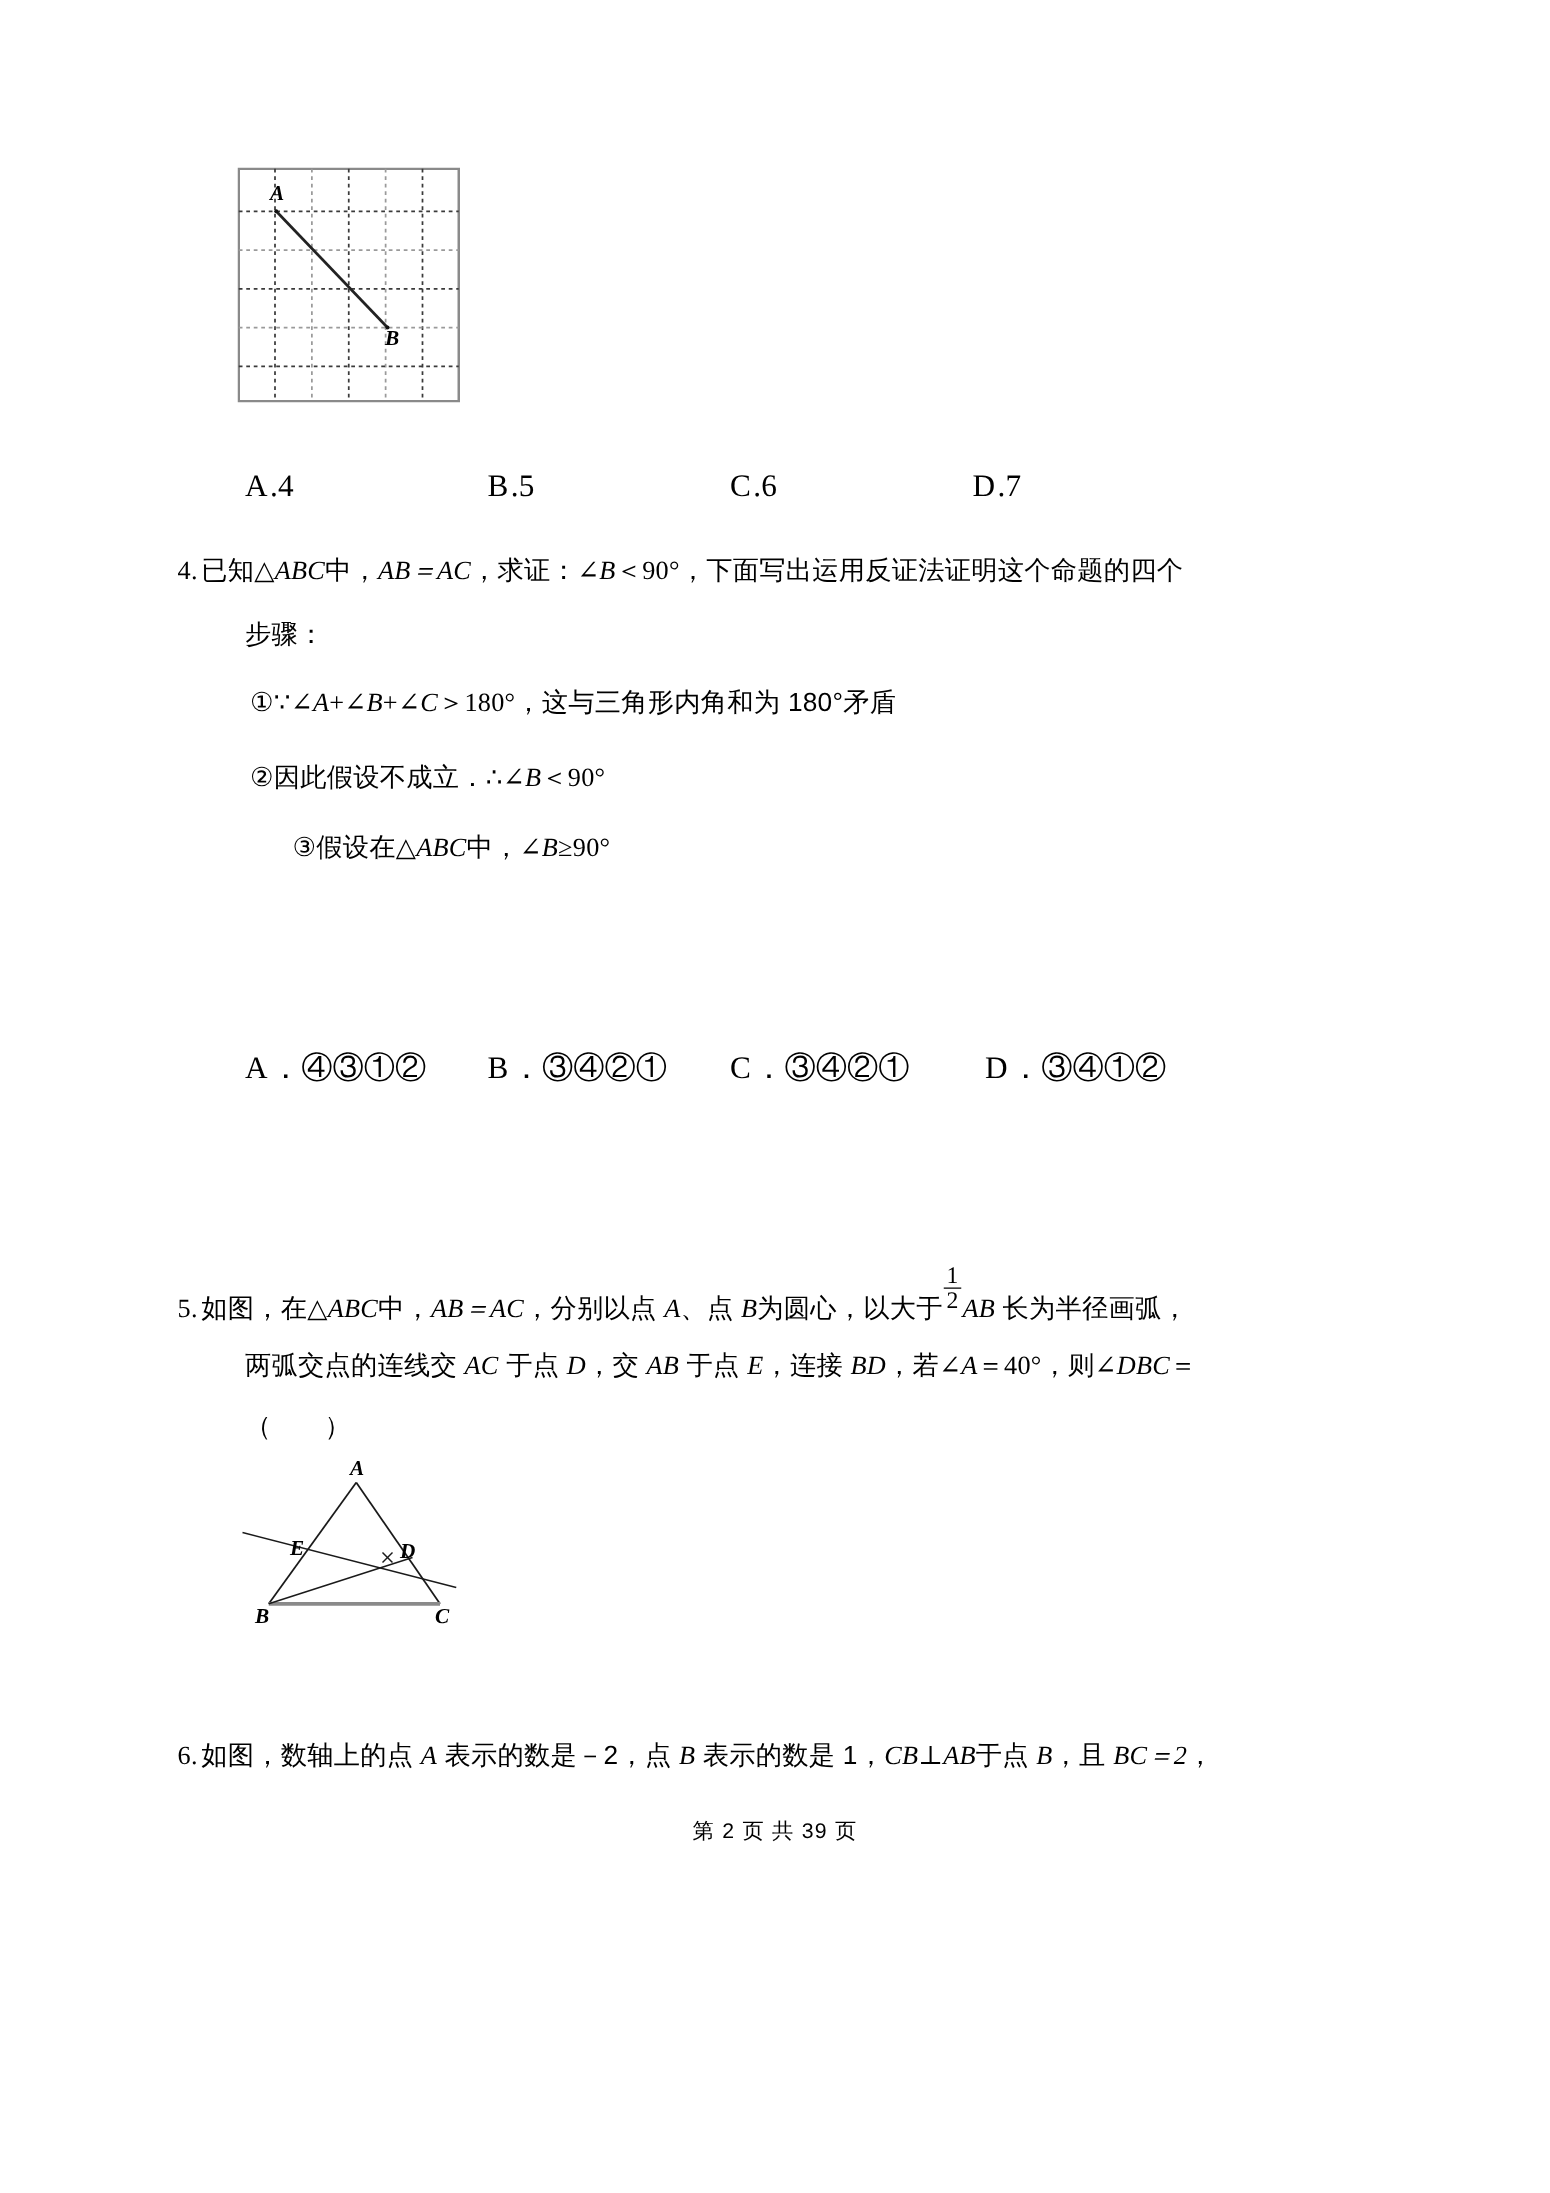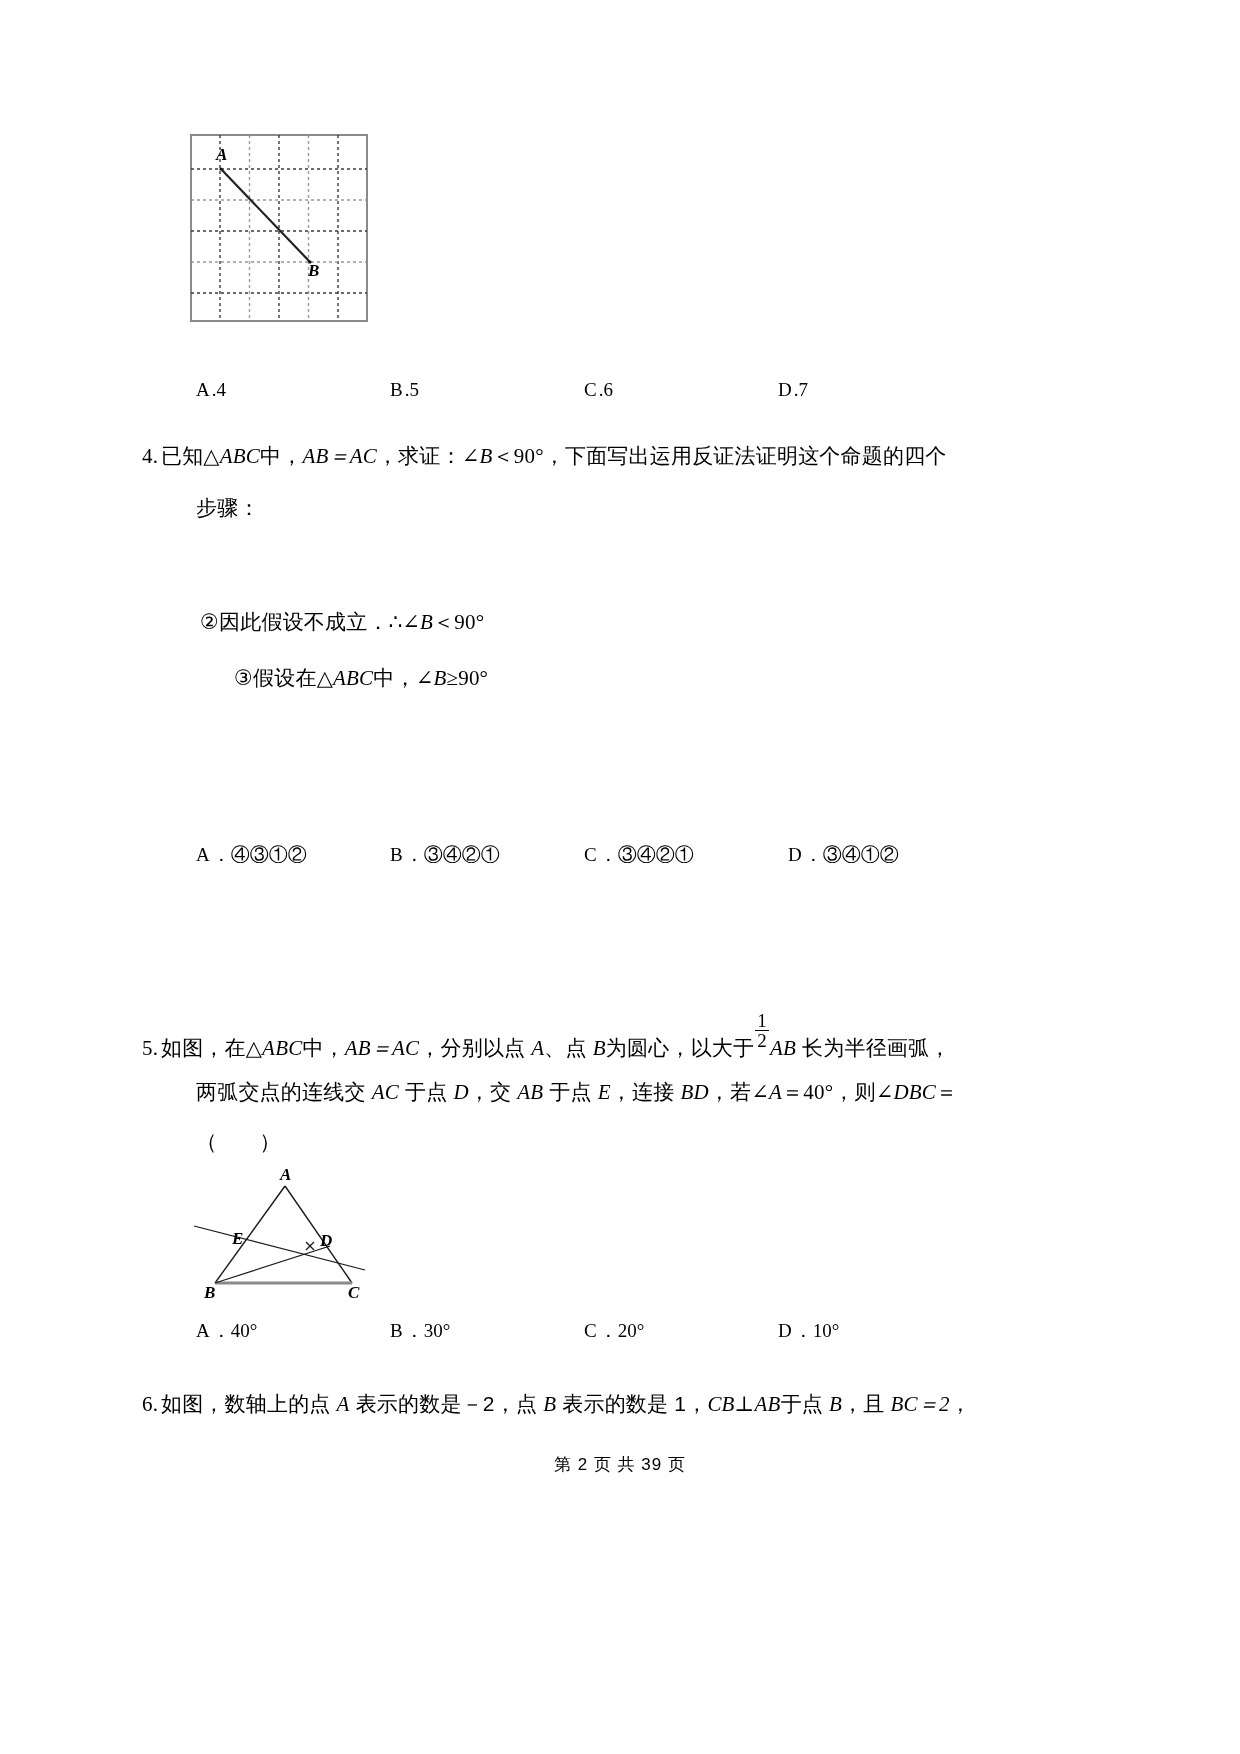--- a/index.html
+++ b/index.html
@@ -39,21 +39,21 @@
   }
   .mn {
     font-family: "Liberation Serif", "DejaVu Serif", serif;
     font-style: normal;
   }
 
   
   .opt-row {
     position: absolute;
     display: flex;
-    font-size: 19px;
+    font-size: 25px;
     line-height: 30px;
     white-space: nowrap;
   }
   .opt {
     font-family: "Liberation Serif", "DejaVu Serif", serif;
   }
   .opt .lab { letter-spacing: 2px; }
 
   
   .frac {
@@ -144,20 +144,23 @@
       <span class="lab">D</span><span>.</span><span>7</span>
     </span>
   </div>
 
   <div class="q-line" style="left:142px; top:441px;">
     <span class="mn">4</span><span class="mn" style="letter-spacing:3px;">.</span><span class="cn">已知</span><span class="mn">△</span><span class="mi">ABC</span><span class="cn">中</span><span class="cn">，</span><span class="mi">AB＝AC</span><span class="cn">，</span><span class="cn">求证：</span><span class="mi">∠B</span><span class="mn">＜</span><span class="mn">90°</span><span class="cn">，</span><span class="cn">下面写出运用反证法证明这个命题的四个</span>
   </div>
 
   <div class="q-line cn" style="left:196px; top:493px;">步骤：</div>
 
+  <div class="q-line" style="left:200px; top:547px;">
+    <span class="cn">①∵</span><span class="mi">∠A</span><span class="mn">+</span><span class="mi">∠B</span><span class="mn">+</span><span class="mi">∠C</span><span class="mn">＞</span><span class="mn">180°</span><span class="cn">，</span><span class="cn">这与三角形内角和为 180°矛盾</span>
+  </div>
 
   <div class="q-line" style="left:200px; top:607px;">
     <span class="cn">②</span><span class="cn">因此假设不成立．∴</span><span class="mi">∠B</span><span class="mn">＜</span><span class="mn">90°</span>
   </div>
 
   <div class="q-line" style="left:200px; top:663px;margin-left:34px;">
     <span class="cn">③</span><span class="cn">假设在△</span><span class="mi">ABC</span><span class="cn">中，</span><span class="mi">∠B</span><span class="mn">≥90°</span>
   </div>
 
 
@@ -201,34 +204,20 @@
       <line x1="126" y1="64" x2="134" y2="72" stroke="#1a1a1a" stroke-width="1.2"></line>
       <line x1="134" y1="64" x2="126" y2="72" stroke="#1a1a1a" stroke-width="1.2"></line>
     </svg>
     <span class="fig-label" style="left:100px; top:-12px;">A</span>
     <span class="fig-label" style="left:24px; top:106px;">B</span>
     <span class="fig-label" style="left:168px; top:106px;">C</span>
     <span class="fig-label" style="left:140px; top:54px;">D</span>
     <span class="fig-label" style="left:52px; top:52px;">E</span>
   </div>
 
-  <div class="opt-row" style="left:196px; top:1316px;">
-    <span class="opt" style="width:194px;">
-      <span class="lab">A</span><span>．</span><span>40°</span>
-    </span>
-    <span class="opt" style="width:194px;">
-      <span class="lab">B</span><span>．</span><span>30°</span>
-    </span>
-    <span class="opt" style="width:194px;">
-      <span class="lab">C</span><span>．</span><span>20°</span>
-    </span>
-    <span class="opt">
-      <span class="lab">D</span><span>．</span><span>10°</span>
-    </span>
-  </div>
 
   <div class="q-line" style="left:142px; top:1389px;">
     <span class="mn">6</span><span class="mn" style="letter-spacing:3px;">.</span><span class="cn">如图，数轴上的点 </span><span class="mi">A</span><span class="cn"> 表示的数是－2，点 </span><span class="mi">B</span><span class="cn"> 表示的数是 1，</span><span class="mi">CB⊥AB</span><span class="cn">于点 </span><span class="mi">B</span><span class="cn">，且 </span><span class="mi">BC＝2</span><span class="cn">，</span>
   </div>
 
   <div class="footer" style="top:1453px;">第 2 页 共 39 页</div>
 
 </div>
 
 </body></html>

